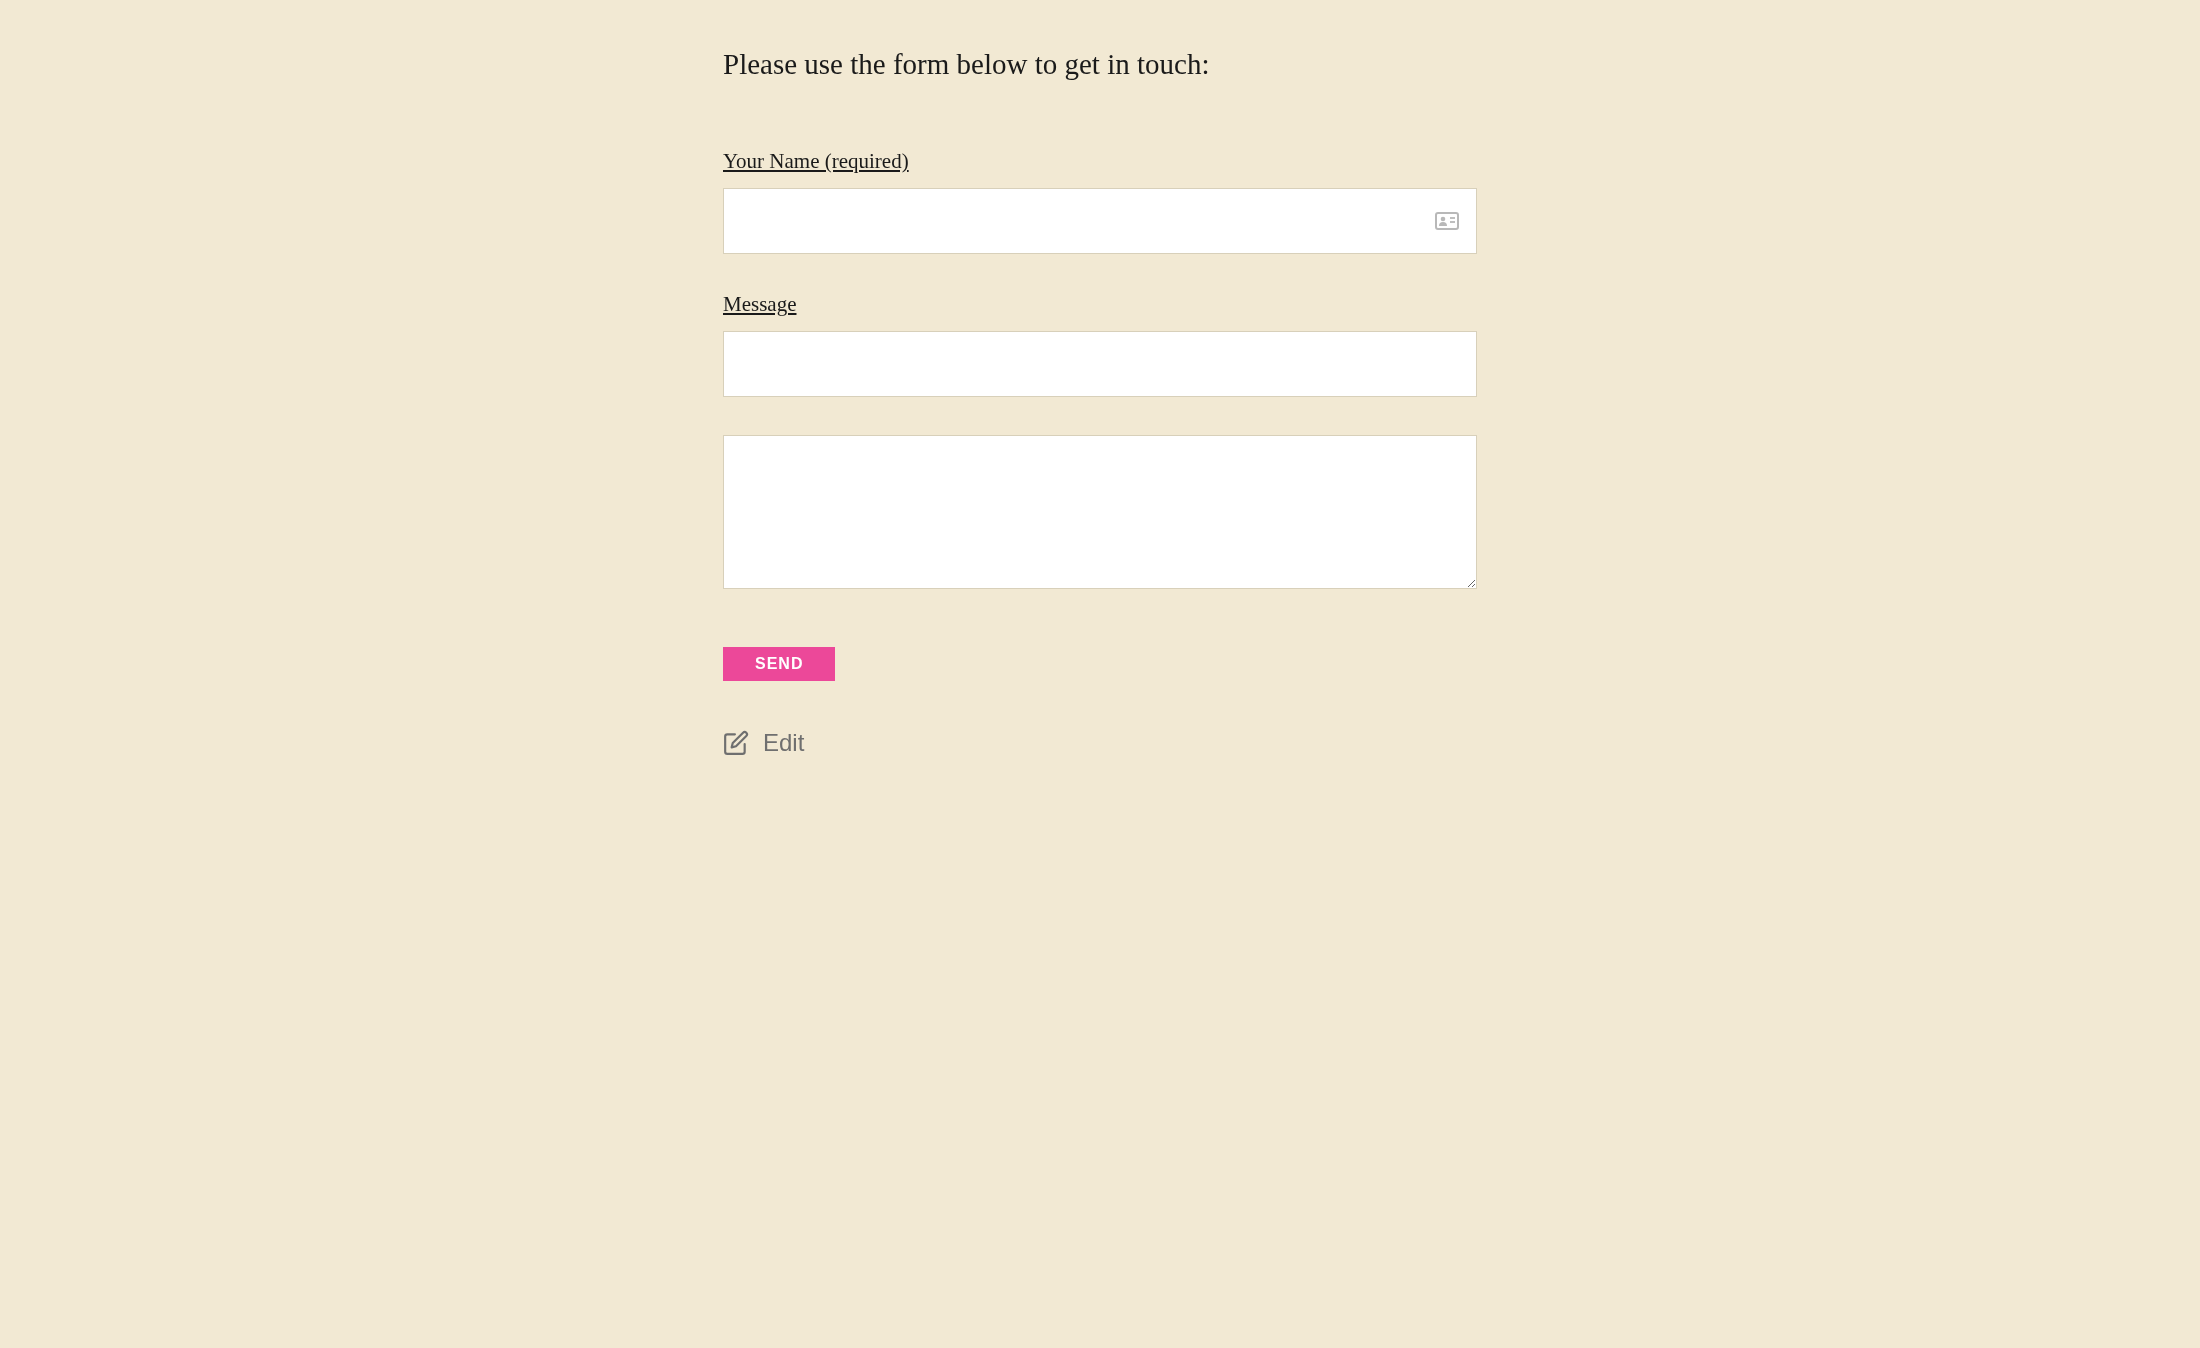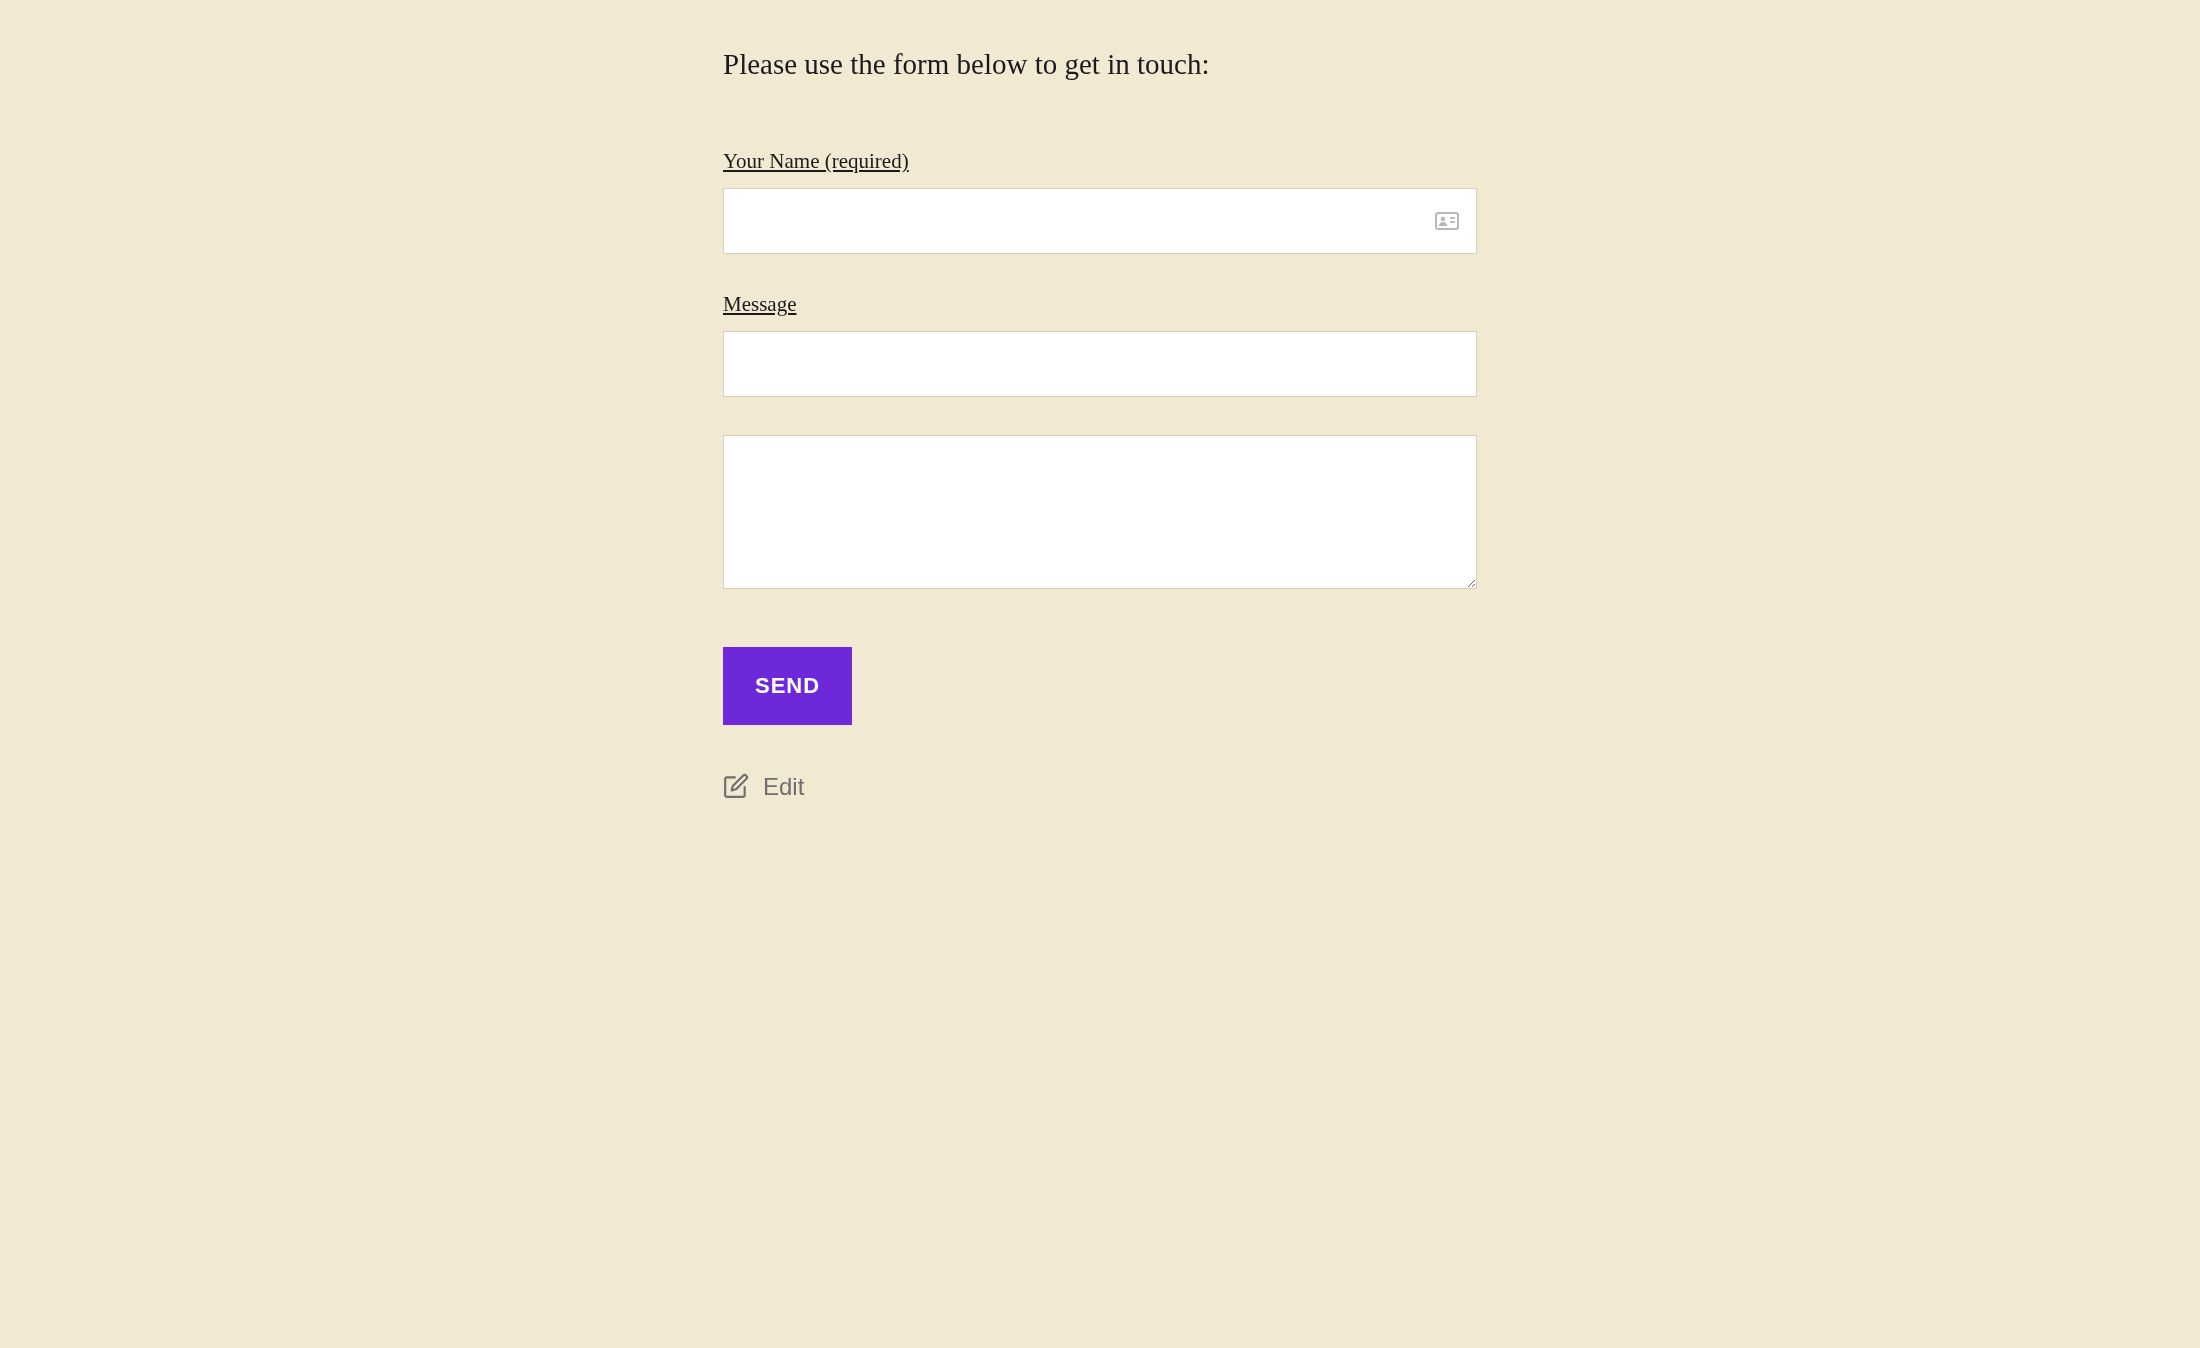--- a/index.html
+++ b/index.html
@@ -62,35 +62,35 @@
       width: 100%;
       height: 154px;
       background-color: #ffffff;
       border: 1px solid #d8d0ba;
       font-size: 20px;
       padding: 12px 16px;
       font-family: inherit;
       resize: both;
     }
     .send-button {
-      background-color: #6d28d9;
+      background-color: #ec4899;
       color: #ffffff;
       border: none;
       font-family: -apple-system, BlinkMacSystemFont, 'Segoe UI', Arial, sans-serif;
-      font-size: 22px;
+      font-size: 16px;
       font-weight: 700;
       letter-spacing: 1px;
-      padding: 26px 32px;
+      padding: 8px 32px;
       cursor: pointer;
       margin-top: 16px;
       margin-bottom: 48px;
     }
     .edit-link {
       display: inline-flex;
-      align-items: flex-start;
+      align-items: center;
       gap: 14px;
       font-family: -apple-system, BlinkMacSystemFont, 'Segoe UI', Arial, sans-serif;
       font-size: 24px;
       color: #6f6f6f;
       cursor: pointer;
       text-decoration: none;
     }
     .edit-icon {
       width: 26px;
       height: 26px;

